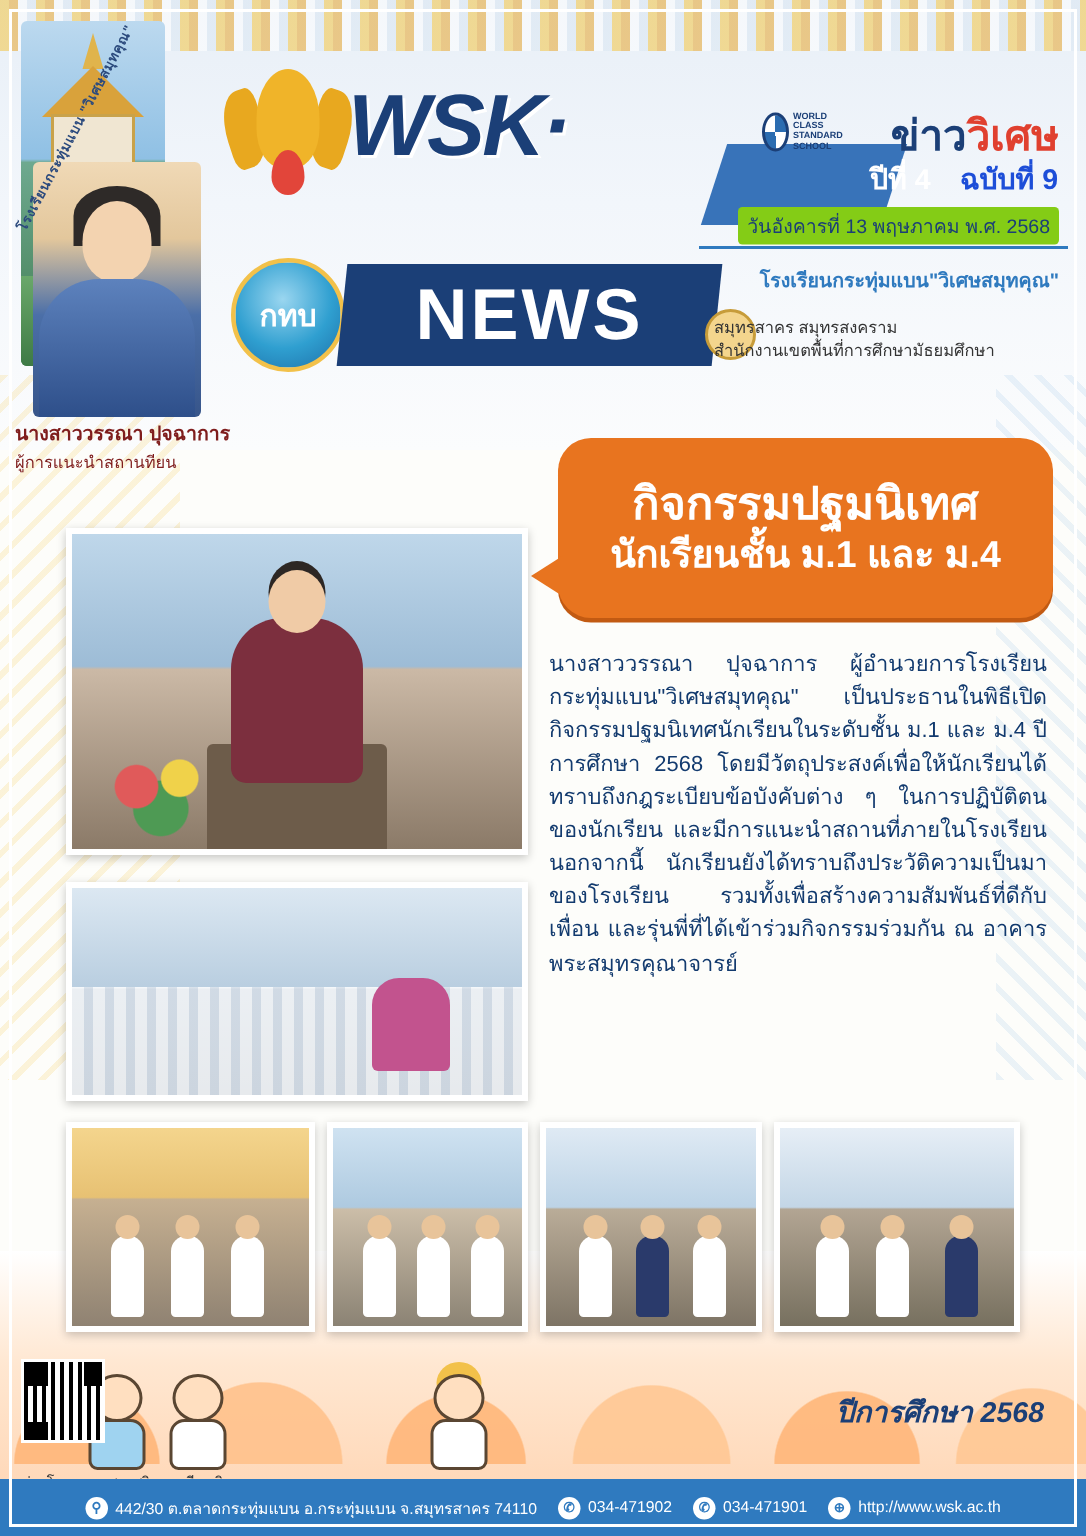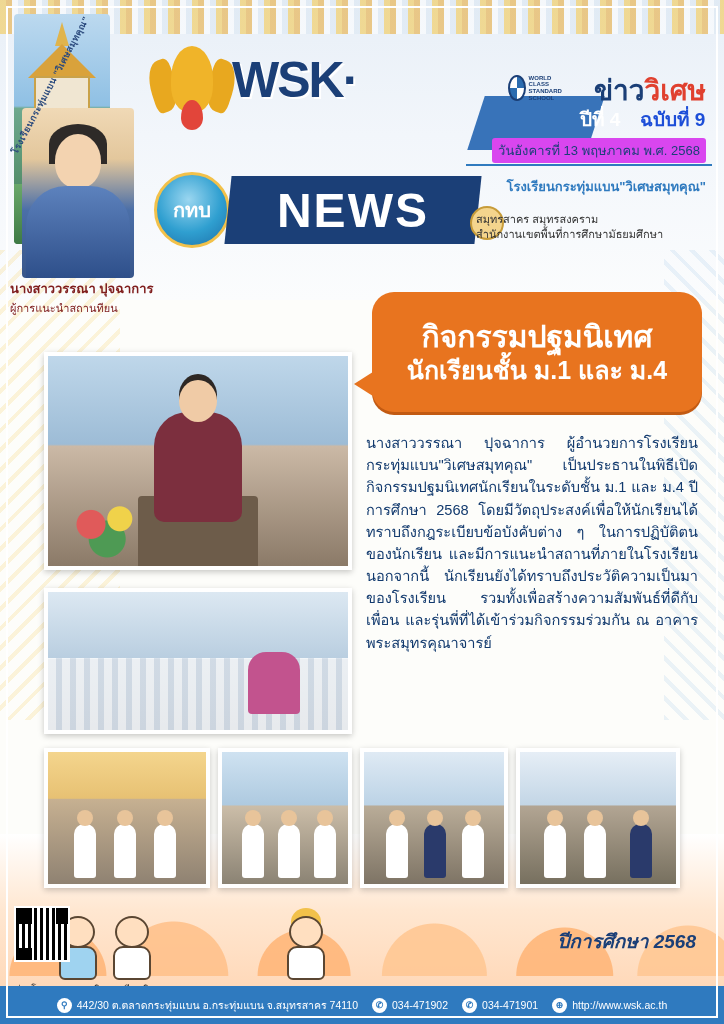--- a/index.html
+++ b/index.html
@@ -129,23 +129,24 @@
     position:absolute; left:154px; top:172px; width:76px; height:76px;
     border-radius:50%;
     background:radial-gradient(circle at 45% 35%, #9ad6f0 0%, #2f9fd0 55%, #1d6fa8 100%);
     border:3px solid #f2c14a;
     display:flex;align-items:center;justify-content:center;
     color:#ffffff;font-weight:bold;font-size:20px;
   }
 
   .wsk-title{
     position:absolute; left:232px; top:58px;
-    font-size:50px; font-weight:bold; color:#1b3f77;
+    font-size:58px; font-weight:bold; color:#1b3f77;
     letter-spacing:-2px; line-height:.9;
     text-shadow:2px 2px 0 #ffffff;
+    font-style:italic;
   }
   .wsk-dot{ color:#1b3f77; }
   .news-block{
     position:absolute; left:228px; top:176px; width:250px; height:68px;
     background:#1b3f77;
     display:flex; align-items:center; justify-content:center;
     transform:skewX(-6deg);
   }
   .news-block span{
     color:#ffffff; font-size:48px; font-weight:bold; letter-spacing:2px;
@@ -178,21 +179,21 @@
     position:absolute; left:580px; top:104px;
     font-size:19px; font-weight:bold; color:#ffffff;
   }
   .hdr-issue{
     position:absolute; left:640px; top:104px;
     font-size:19px; font-weight:bold; color:#1d4ed8;
   }
   .hdr-date{
     position:absolute; right:18px; top:138px;
     font-size:13px; color:#1b3f77;
-    background:#d946ef; padding:2px 6px; border-radius:3px;
+    background:#84cc16; padding:2px 6px; border-radius:3px;
   }
   .hdr-school{
     position:absolute; right:18px; top:176px;
     font-size:13px; font-weight:bold; color:#2f7abf;
   }
   .hdr-office{
     position:absolute; right:18px; top:212px; width:230px;
     text-align:left; font-size:11px; color:#333; line-height:1.35;
   }
   .hdr-office-seal{

